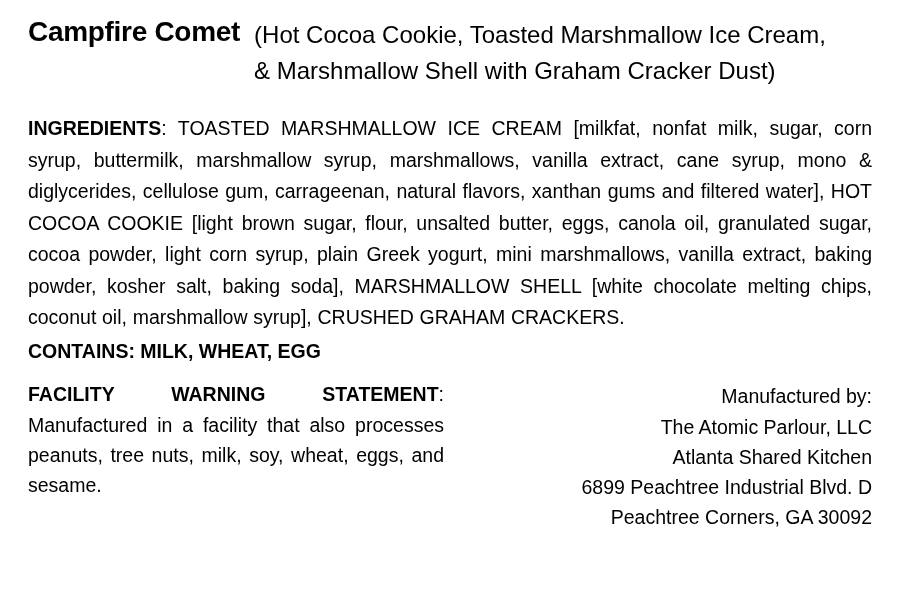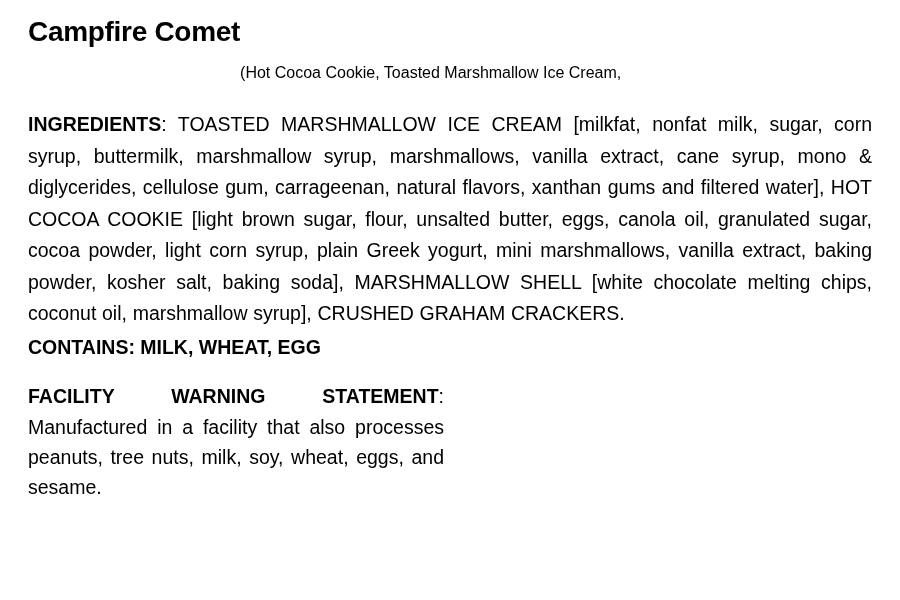--- a/index.html
+++ b/index.html
@@ -18,35 +18,35 @@
     position: relative;
     width: 900px;
     height: 600px;
     box-sizing: border-box;
     padding: 14px 28px 0 28px;
   }
   
   .header {
     display: flex;
     align-items: flex-start;
+    gap: 14px;
   }
   .product-name {
     font-size: 28px;
     font-weight: bold;
     line-height: 1.15;
     letter-spacing: -0.3px;
     white-space: nowrap;
     padding-top: 2px;
   }
   .flavor-desc {
-    font-size: 16px;
+    font-size: 24px;
     line-height: 1.5;
     flex: 1;
     padding-top: 3px;
-    margin-top: 44px;
   }
   .flavor-desc .line {
     display: block;
     white-space: nowrap;
   }
   
   .ingredients {
     margin-top: 24px;
     font-size: 19.5px;
     line-height: 1.62;
@@ -59,21 +59,21 @@
   }
   
   .contains {
     margin-top: 4px;
     font-size: 19.5px;
     font-weight: bold;
     line-height: 1.4;
   }
   
   .bottom {
-    margin-top: 20px;
+    margin-top: 14px;
     display: flex;
     align-items: flex-start;
     justify-content: space-between;
   }
   .facility {
     width: 416px;
     font-size: 19.5px;
     line-height: 1.55;
     text-align: justify;
     text-align-last: left;
@@ -95,26 +95,34 @@
 </style>
 </head>
 <body>
 
 <div class="label">
 
   <div class="header">
     <div class="product-name">Campfire Comet</div>
     <div class="flavor-desc">
       <span class="line">(Hot Cocoa Cookie, Toasted Marshmallow Ice Cream,</span>
+      <span class="line">&amp; Marshmallow Shell with Graham Cracker Dust)</span>
     </div>
   </div>
 
   <div class="ingredients"><span class="heading">INGREDIENTS</span><span>: </span><span>TOASTED MARSHMALLOW ICE CREAM [milkfat, nonfat milk, sugar, corn syrup, buttermilk, marshmallow syrup, marshmallows, vanilla extract, cane syrup, mono &amp; diglycerides, cellulose gum, carrageenan, natural flavors, xanthan gums and filtered water], HOT COCOA COOKIE [light brown sugar, flour, unsalted butter, eggs, canola oil, granulated sugar, cocoa powder, light corn syrup, plain Greek yogurt, mini marshmallows, vanilla extract, baking powder, kosher salt, baking soda], MARSHMALLOW SHELL [white chocolate melting chips, coconut oil, marshmallow syrup], CRUSHED GRAHAM CRACKERS.</span></div>
 
   <div class="contains">CONTAINS: MILK, WHEAT, EGG</div>
 
   <div class="bottom">
     <div class="facility"><span class="heading">FACILITY WARNING STATEMENT</span><span>:</span>
       <span>Manufactured in a facility that also processes peanuts, tree nuts, milk, soy, wheat, eggs, and sesame.</span></div>
 
+    <div class="manufacturer">
+      <span class="line">Manufactured by:</span>
+      <span class="line">The Atomic Parlour, LLC</span>
+      <span class="line">Atlanta Shared Kitchen</span>
+      <span class="line">6899 Peachtree Industrial Blvd. D</span>
+      <span class="line">Peachtree Corners, GA 30092</span>
+    </div>
   </div>
 
 </div>
 
 </body></html>

